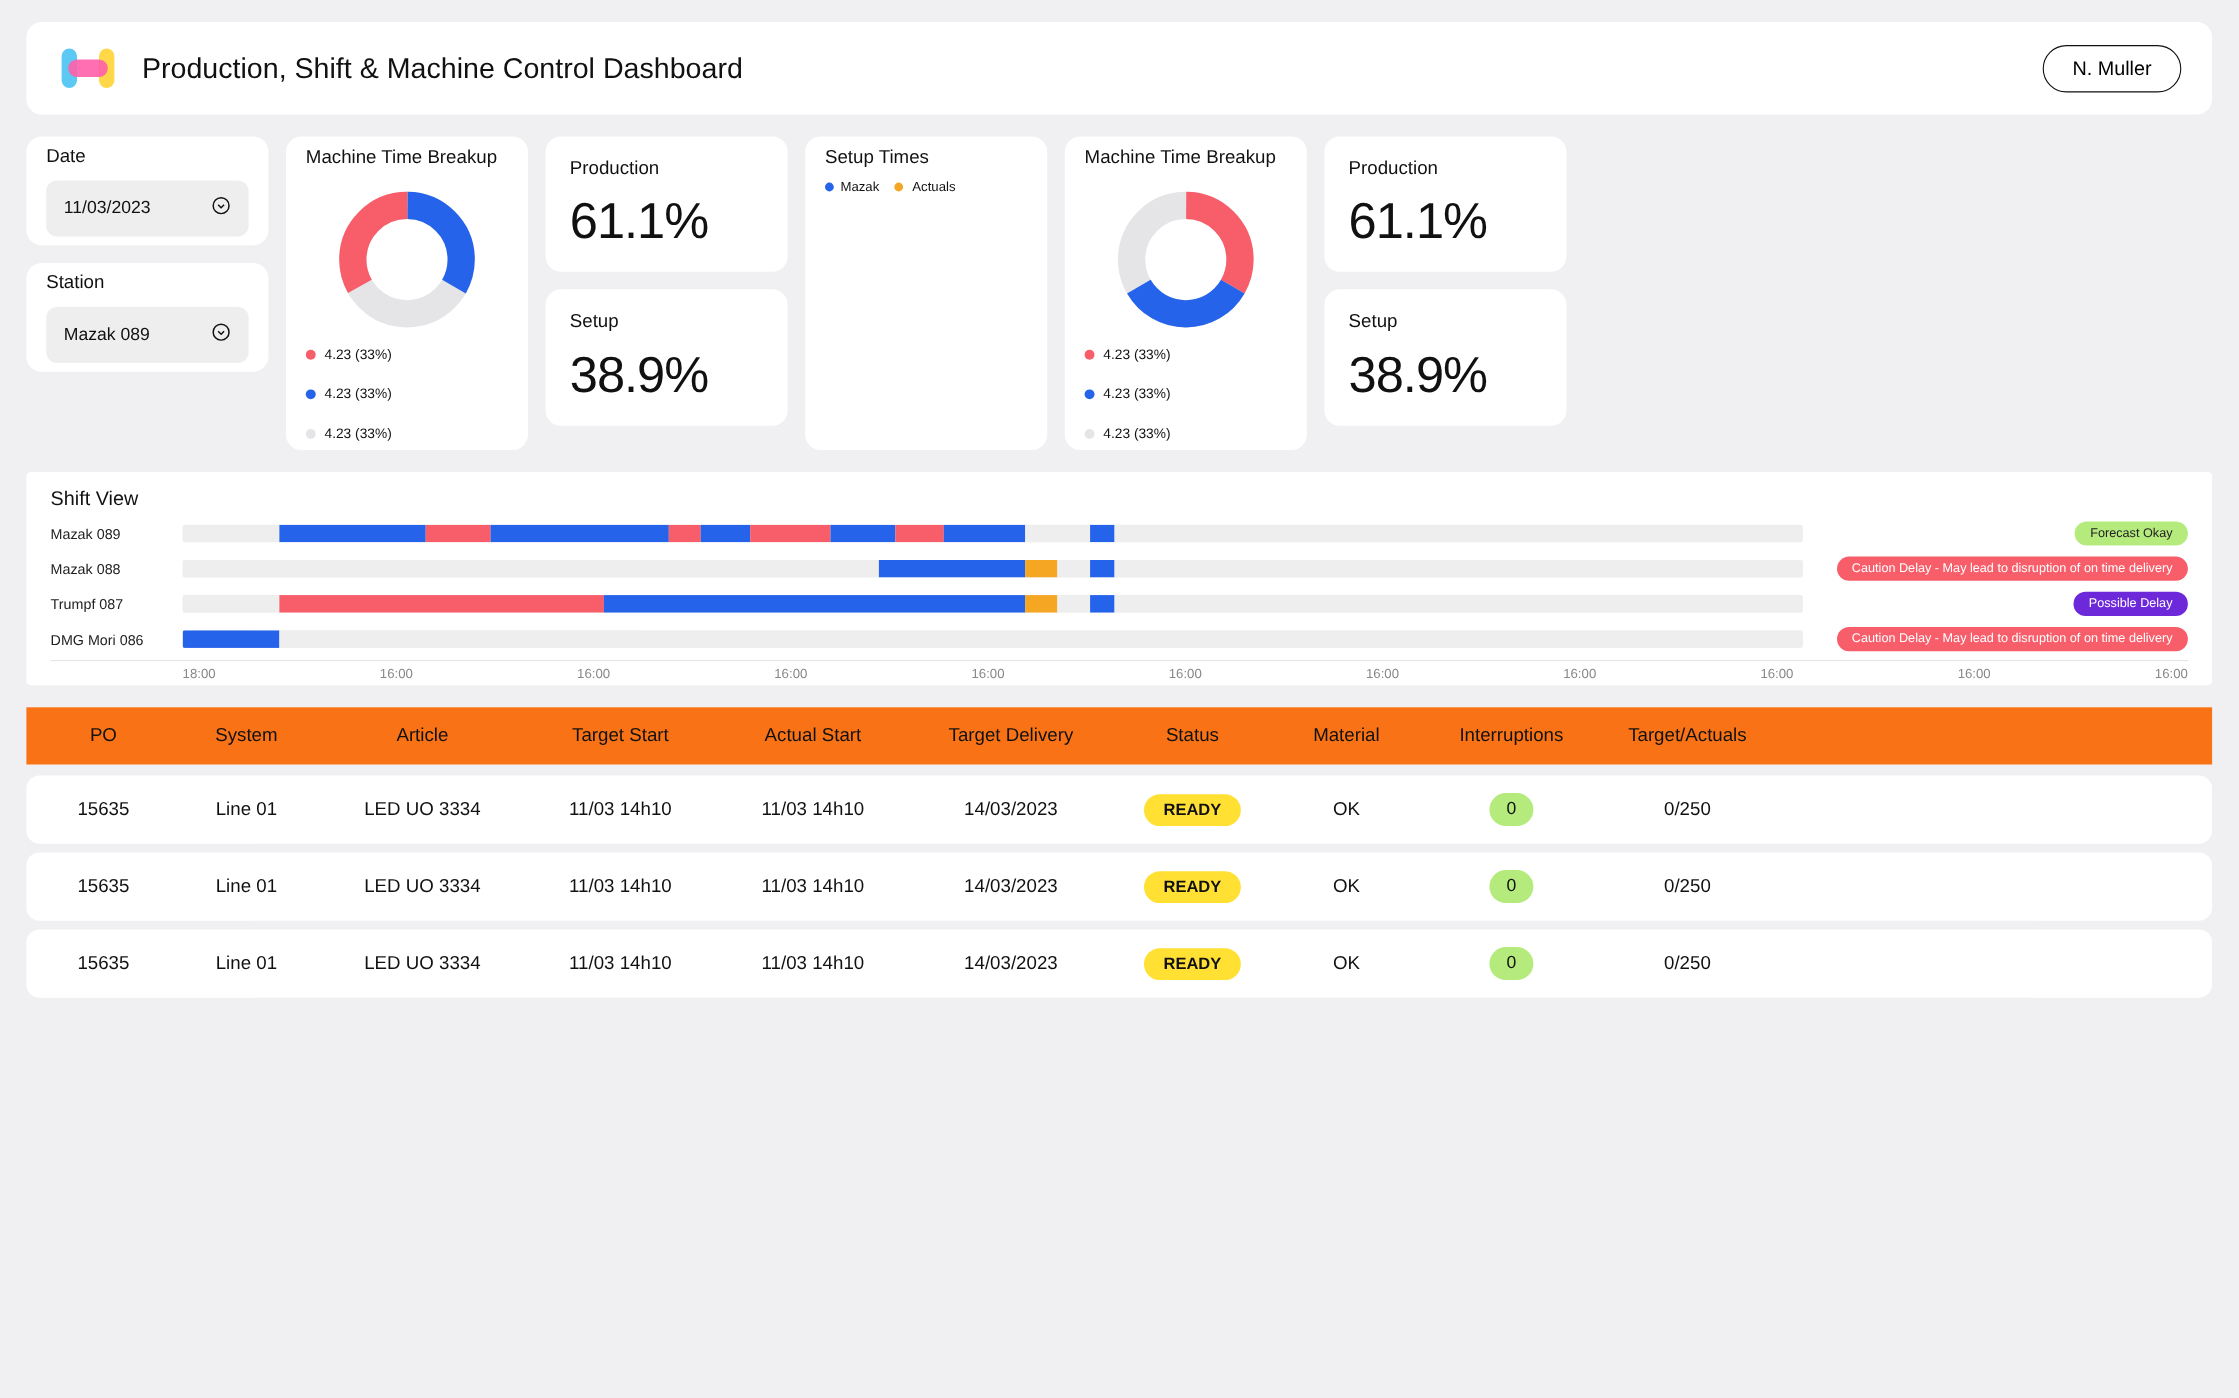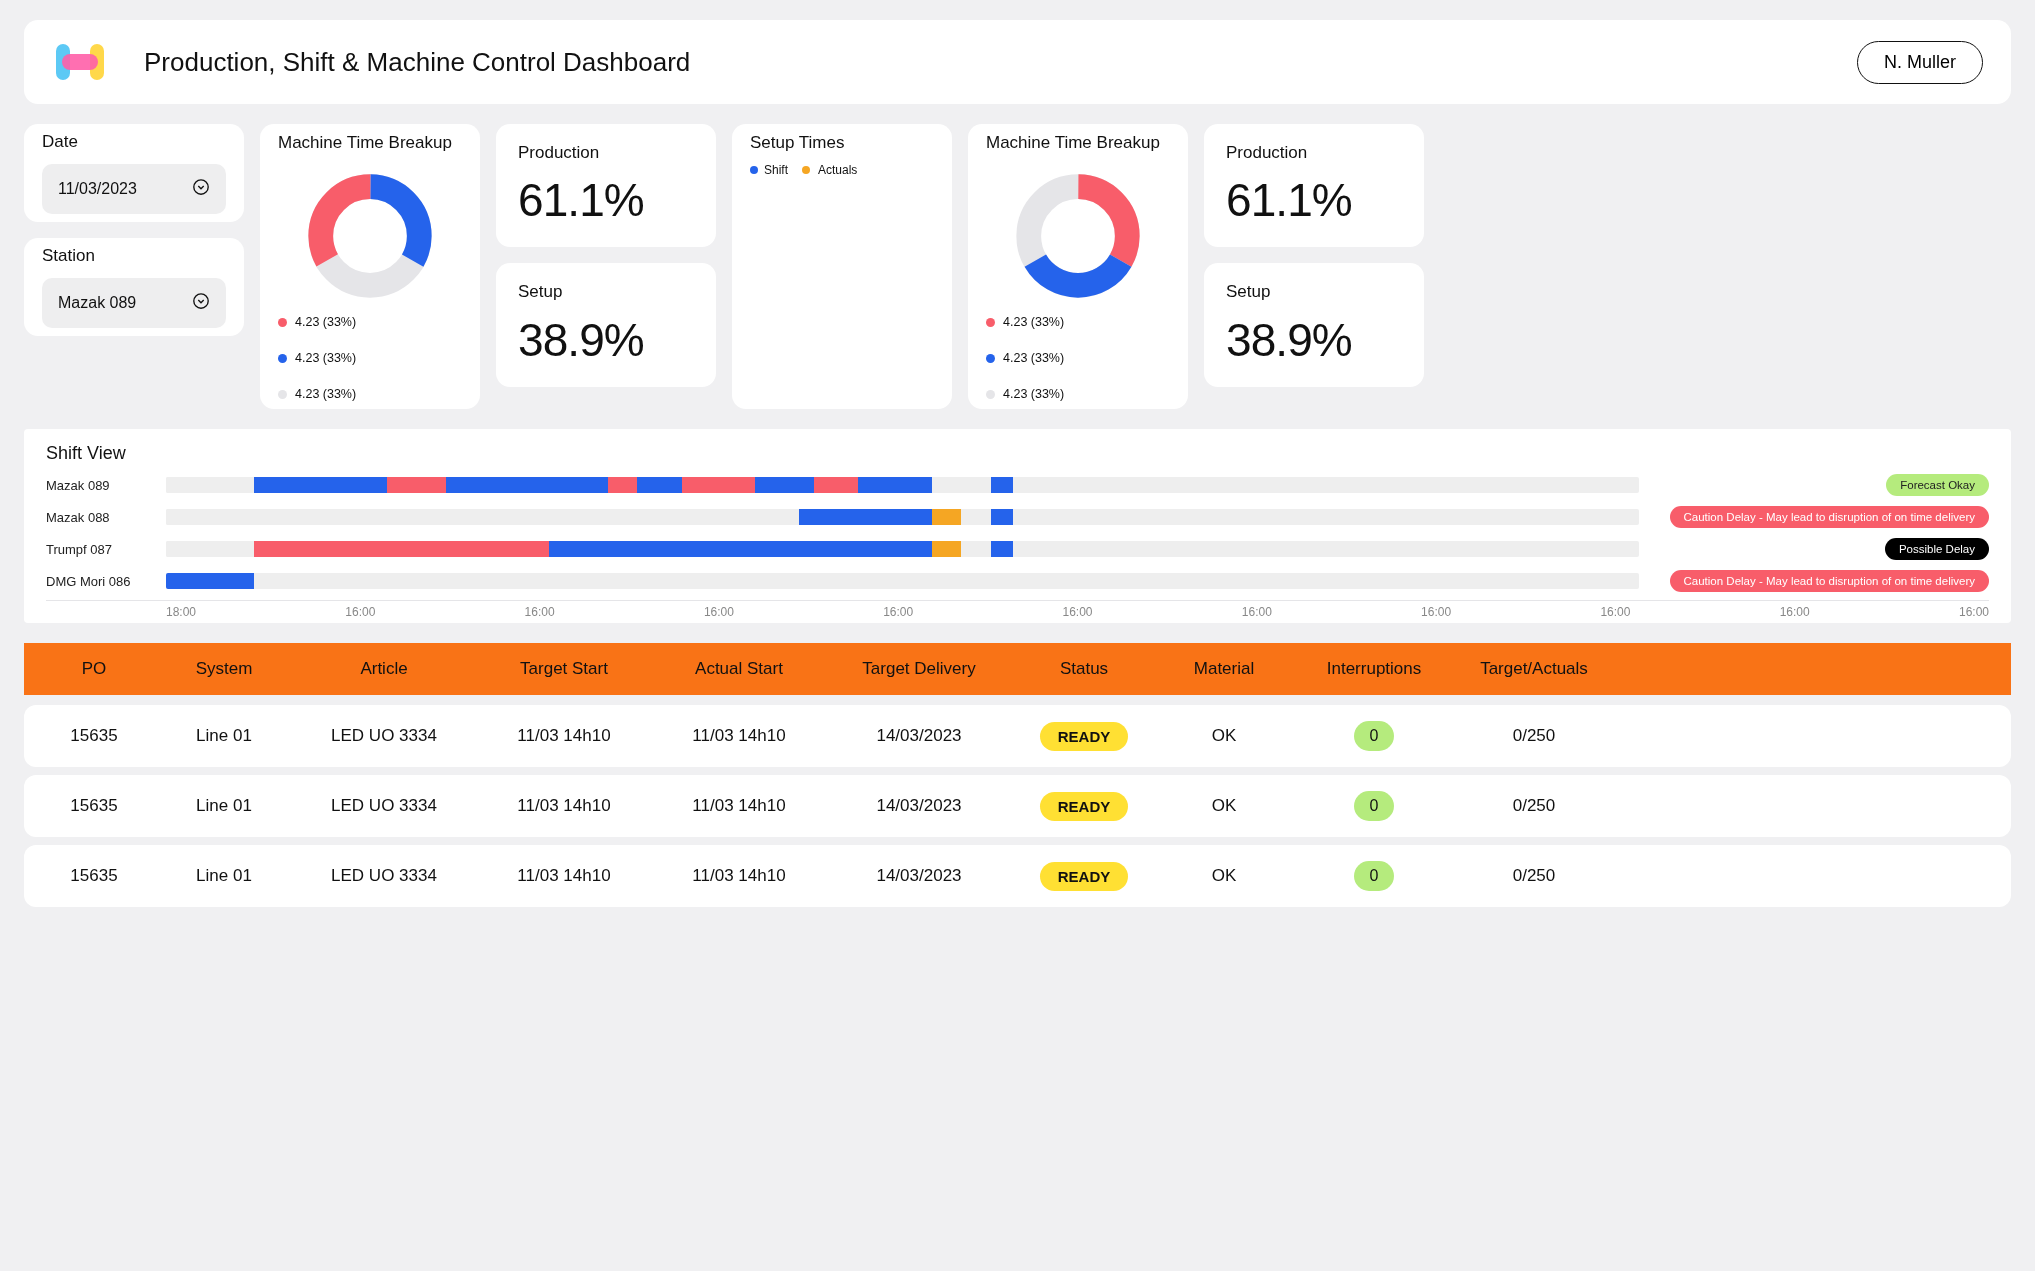--- a/index.html
+++ b/index.html
@@ -11,21 +11,21 @@
   }
   .header-bar {
     background: #fff;
     border-radius: 14px;
     padding: 18px 28px;
     display: flex;
     align-items: center;
     justify-content: space-between;
     margin-bottom: 20px;
   }
-  .header-left { display: flex; align-items: center; gap: 36px; }
+  .header-left { display: flex; align-items: center; gap: 21px; }
   .logo { width: 56px; height: 48px; display: flex; align-items: center; justify-content: center; }
   .page-title { font-size: 26px; font-weight: 500; }
   .user-chip {
     border: 1.8px solid #111;
     border-radius: 999px;
     padding: 10px 26px;
     font-size: 18px;
     font-weight: 500;
     cursor: pointer;
     background: #fff;
@@ -70,21 +70,21 @@
   .shift-machine { font-size:13px; color:#222;}
   .shift-bar { height:16px; background:#eee; border-radius:2px; position:relative; overflow:hidden;}
   .seg { position:absolute; top:0; bottom:0;}
   .seg.blue{background:#2563eb;}
   .seg.red{background:#f85d6a;}
   .seg.orange{background:#f5a623;}
   .seg.grey{background:#eee;}
   .badge { border-radius:999px; font-size:11.5px; padding:5px 14px; color:#fff; text-align:left; justify-self:end; white-space:nowrap;}
   .badge.green{ background:#b5eb7d; color:#222;}
   .badge.red{ background:#f85d6a;}
-  .badge.orange{ background:#000000;}
+  .badge.orange{ background:#6d28d9;}
   .shift-axis { display:flex; justify-content:space-between; padding: 0 0 0 120px; font-size:12px; color:#888; border-top:1px solid #e5e5e8; margin-top:4px; padding-top:4px;}
   .table-wrap { }
   .table-head, .table-row {
     display:grid;
     grid-template-columns: 120px 140px 180px 180px 170px 190px 140px 140px 160px 160px;
     align-items:center;
     text-align:center;
     font-size:17px;
   }
   .table-head { background:#f97316; border-radius:0; padding:16px 10px; margin-bottom:10px; font-weight:400;}
@@ -175,21 +175,21 @@
       <div class="big-pct">38.9%</div>
     </div>
   </div>
 
   <div class="col">
     <div class="card" style="height:100%;">
       <div class="card-title-sm">Setup Times</div>
       <div class="bar-legend">
         <span style="display:flex;align-items:center;gap:6px;">
             <span class="dot" style="background:#2563eb"></span>
-            <span>Shift</span>
+            <span>Mazak</span>
           </span>
         <span style="display:flex;align-items:center;gap:8px;">
             <span class="dot" style="background:#f5a623"></span>
             <span>Actuals</span>
           </span>
       </div>
     </div>
   </div>
 
   <div class="col">

